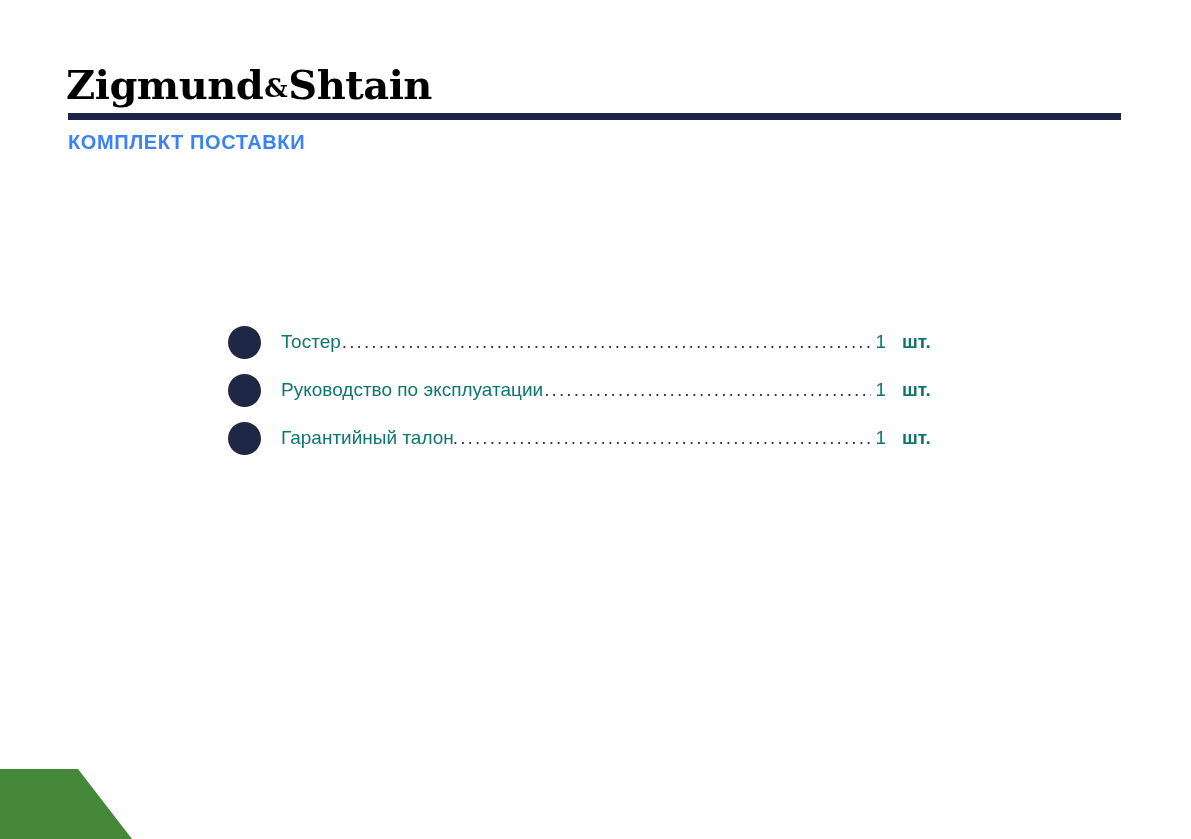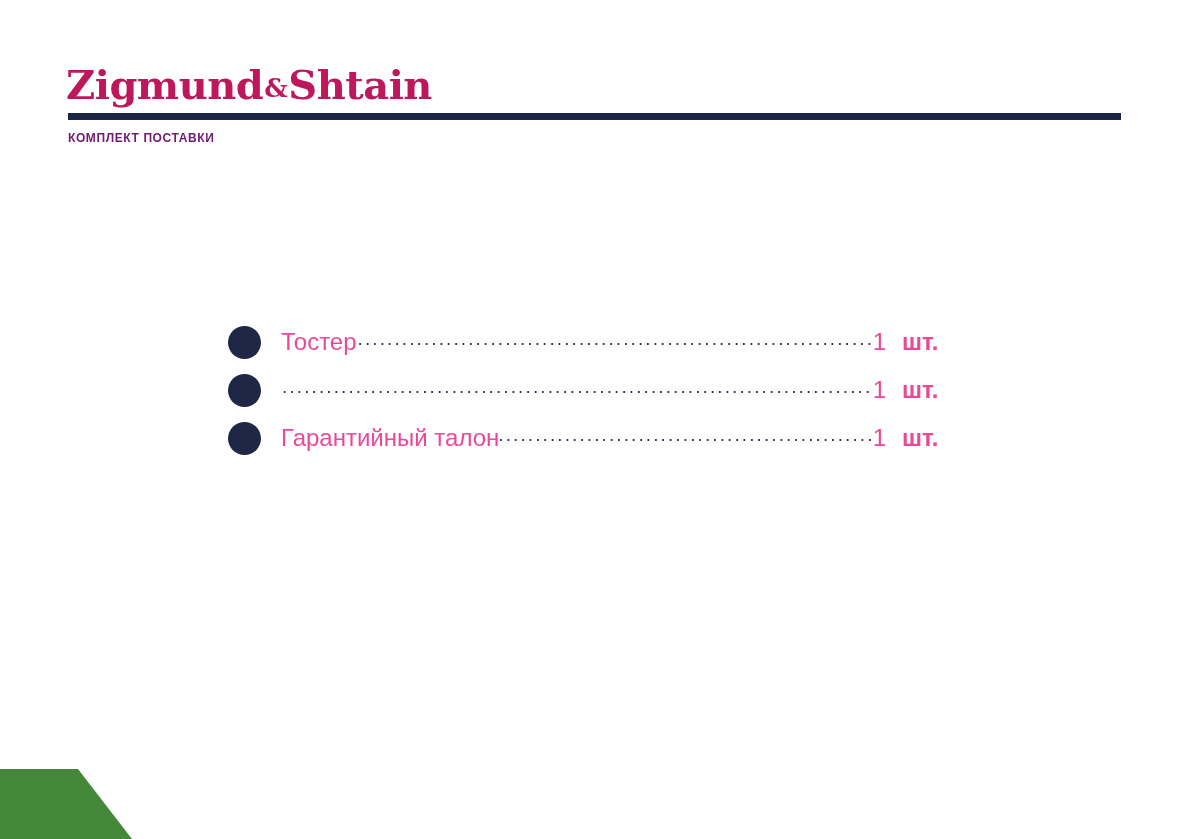--- a/index.html
+++ b/index.html
@@ -20,21 +20,21 @@
   .brand-logo {
     position: absolute;
     left: 66px;
     top: 62px;
     font-family: "DejaVu Serif", "Liberation Serif", serif;
     font-weight: 700;
     font-style: normal;
     font-size: 40px;
     line-height: 46px;
     letter-spacing: -0.5px;
-    color: #be185d;
+    color: #000000;
     white-space: nowrap;
     user-select: none;
     text-align: right;
   }
   .brand-logo .amp {
     font-size: 26px;
     vertical-align: 2px;
     padding: 0 1px;
   }
 
@@ -44,24 +44,24 @@
     top: 113px;
     width: 1053px;
     height: 7px;
     background: #1c2545;
   }
 
   .section-title {
     position: absolute;
     left: 68px;
     top: 131px;
-    font-size: 12px;
+    font-size: 20px;
     font-weight: 700;
     letter-spacing: 0.6px;
-    color: #701a75;
+    color: #3b82f6;
     white-space: nowrap;
   }
 
   
   .contents-list {
     position: absolute;
     left: 228px;
     top: 318px;
     width: 720px;
   }
@@ -73,24 +73,24 @@
   .row-bullet {
     flex: 0 0 auto;
     width: 33px;
     height: 33px;
     border-radius: 50%;
     background: #1f2746;
   }
   .row-body {
     flex: 1 1 auto;
     display: flex;
-    align-items: flex-start;
+    align-items: flex-end;
     margin-left: 20px;
-    font-size: 24px;
-    color: #ec4899;
+    font-size: 19px;
+    color: #0f766e;
     white-space: nowrap;
     min-width: 0;
   }
   .row-label {
     flex: 0 0 auto;
   }
   .row-leader {
     flex: 1 1 auto;
     overflow: hidden;
     margin: 0 1px;
@@ -145,20 +145,21 @@
       <span class="row-label">Тостер</span>
       <span class="row-leader"></span>
       <span class="row-qty">1</span>
       <span class="row-unit">шт.</span>
     </span>
   </div>
 
   <div class="content-row">
     <span class="row-bullet"></span>
     <span class="row-body">
+      <span class="row-label">Руководство по эксплуатации</span>
       <span class="row-leader"></span>
       <span class="row-qty">1</span>
       <span class="row-unit">шт.</span>
     </span>
   </div>
 
   <div class="content-row row-tight">
     <span class="row-bullet"></span>
     <span class="row-body">
       <span class="row-label">Гарантийный талон</span>

